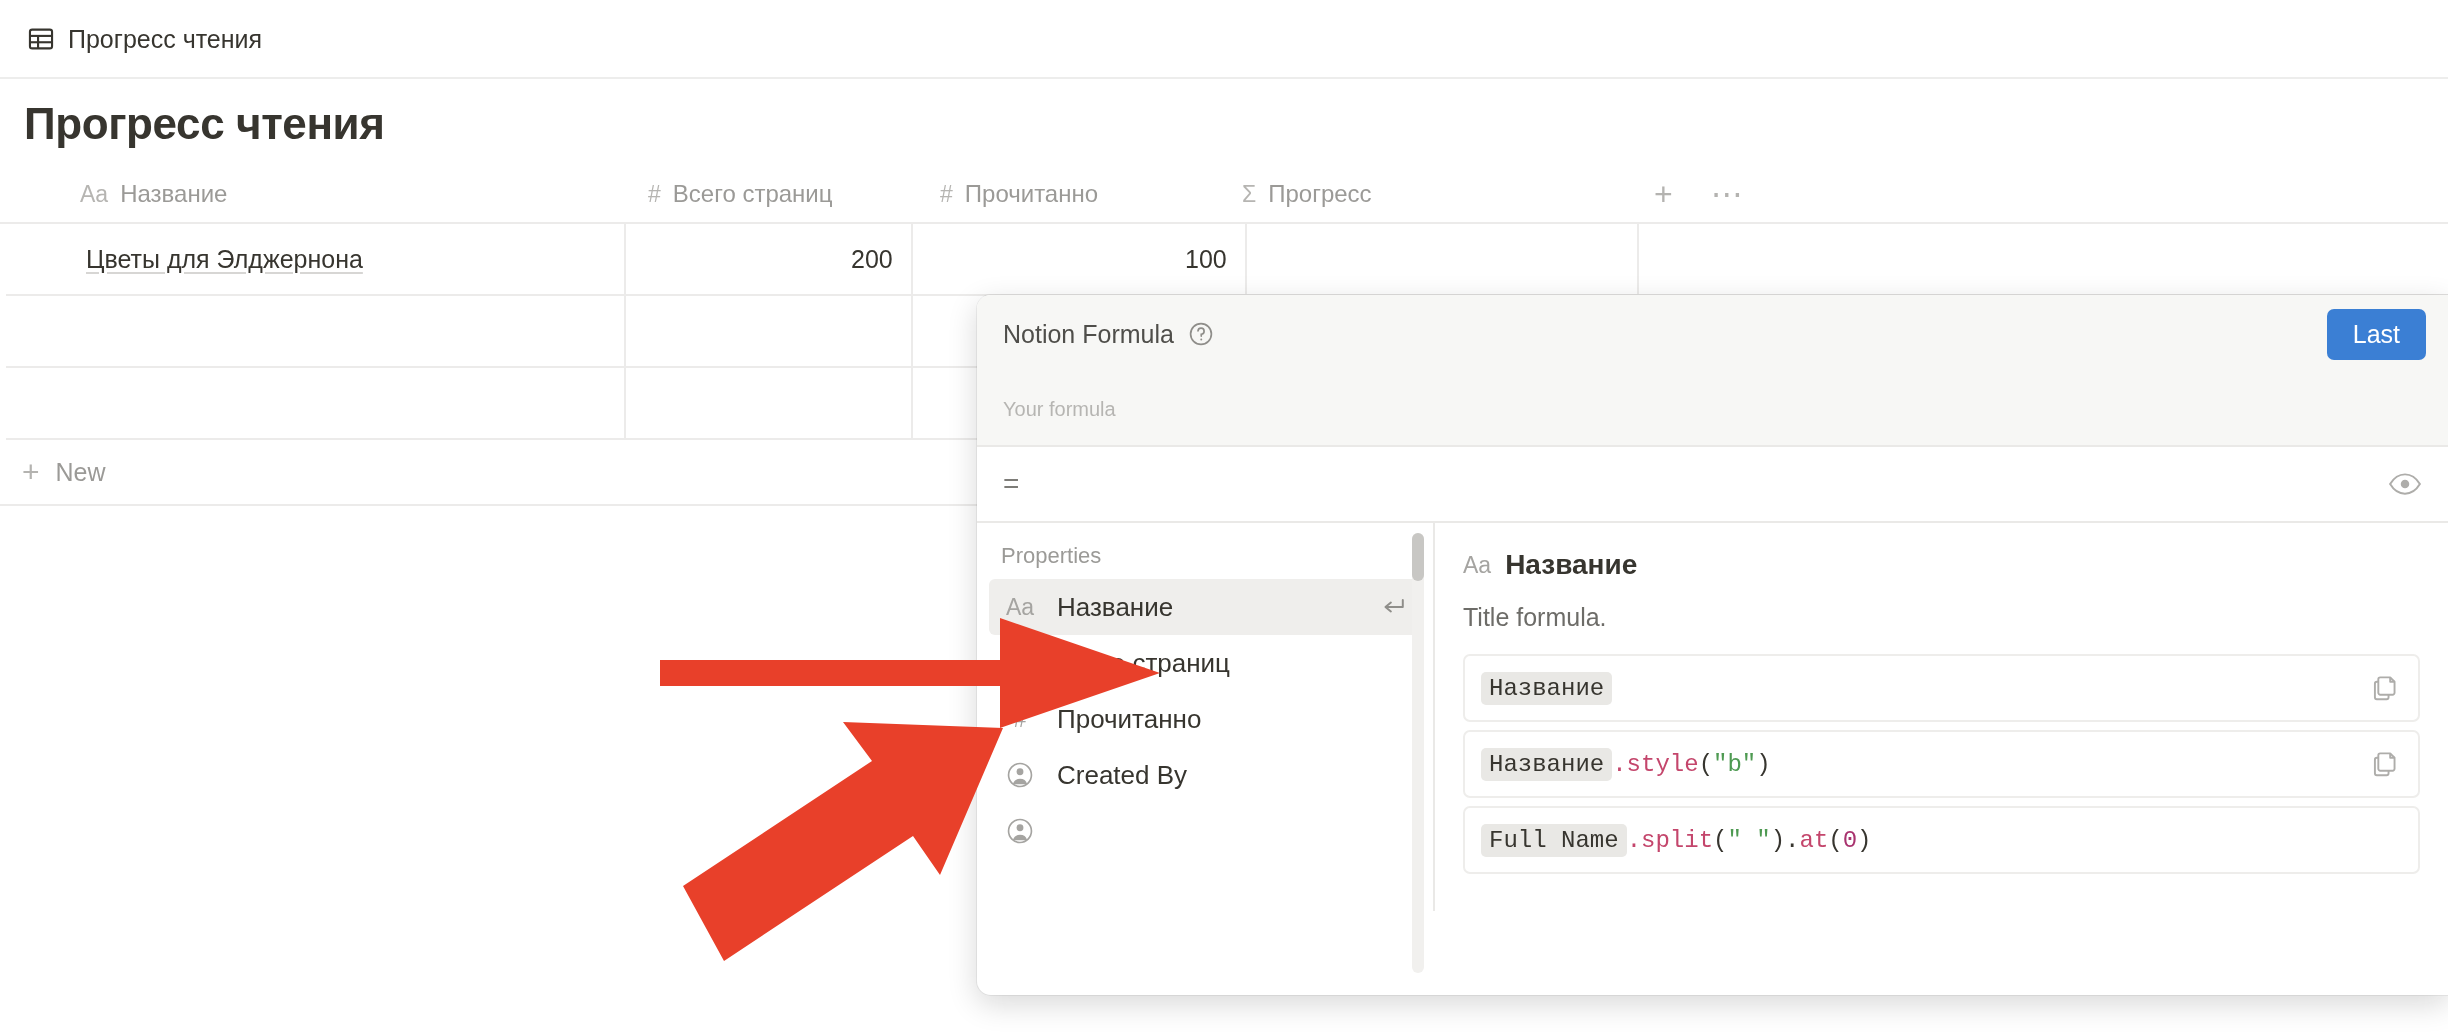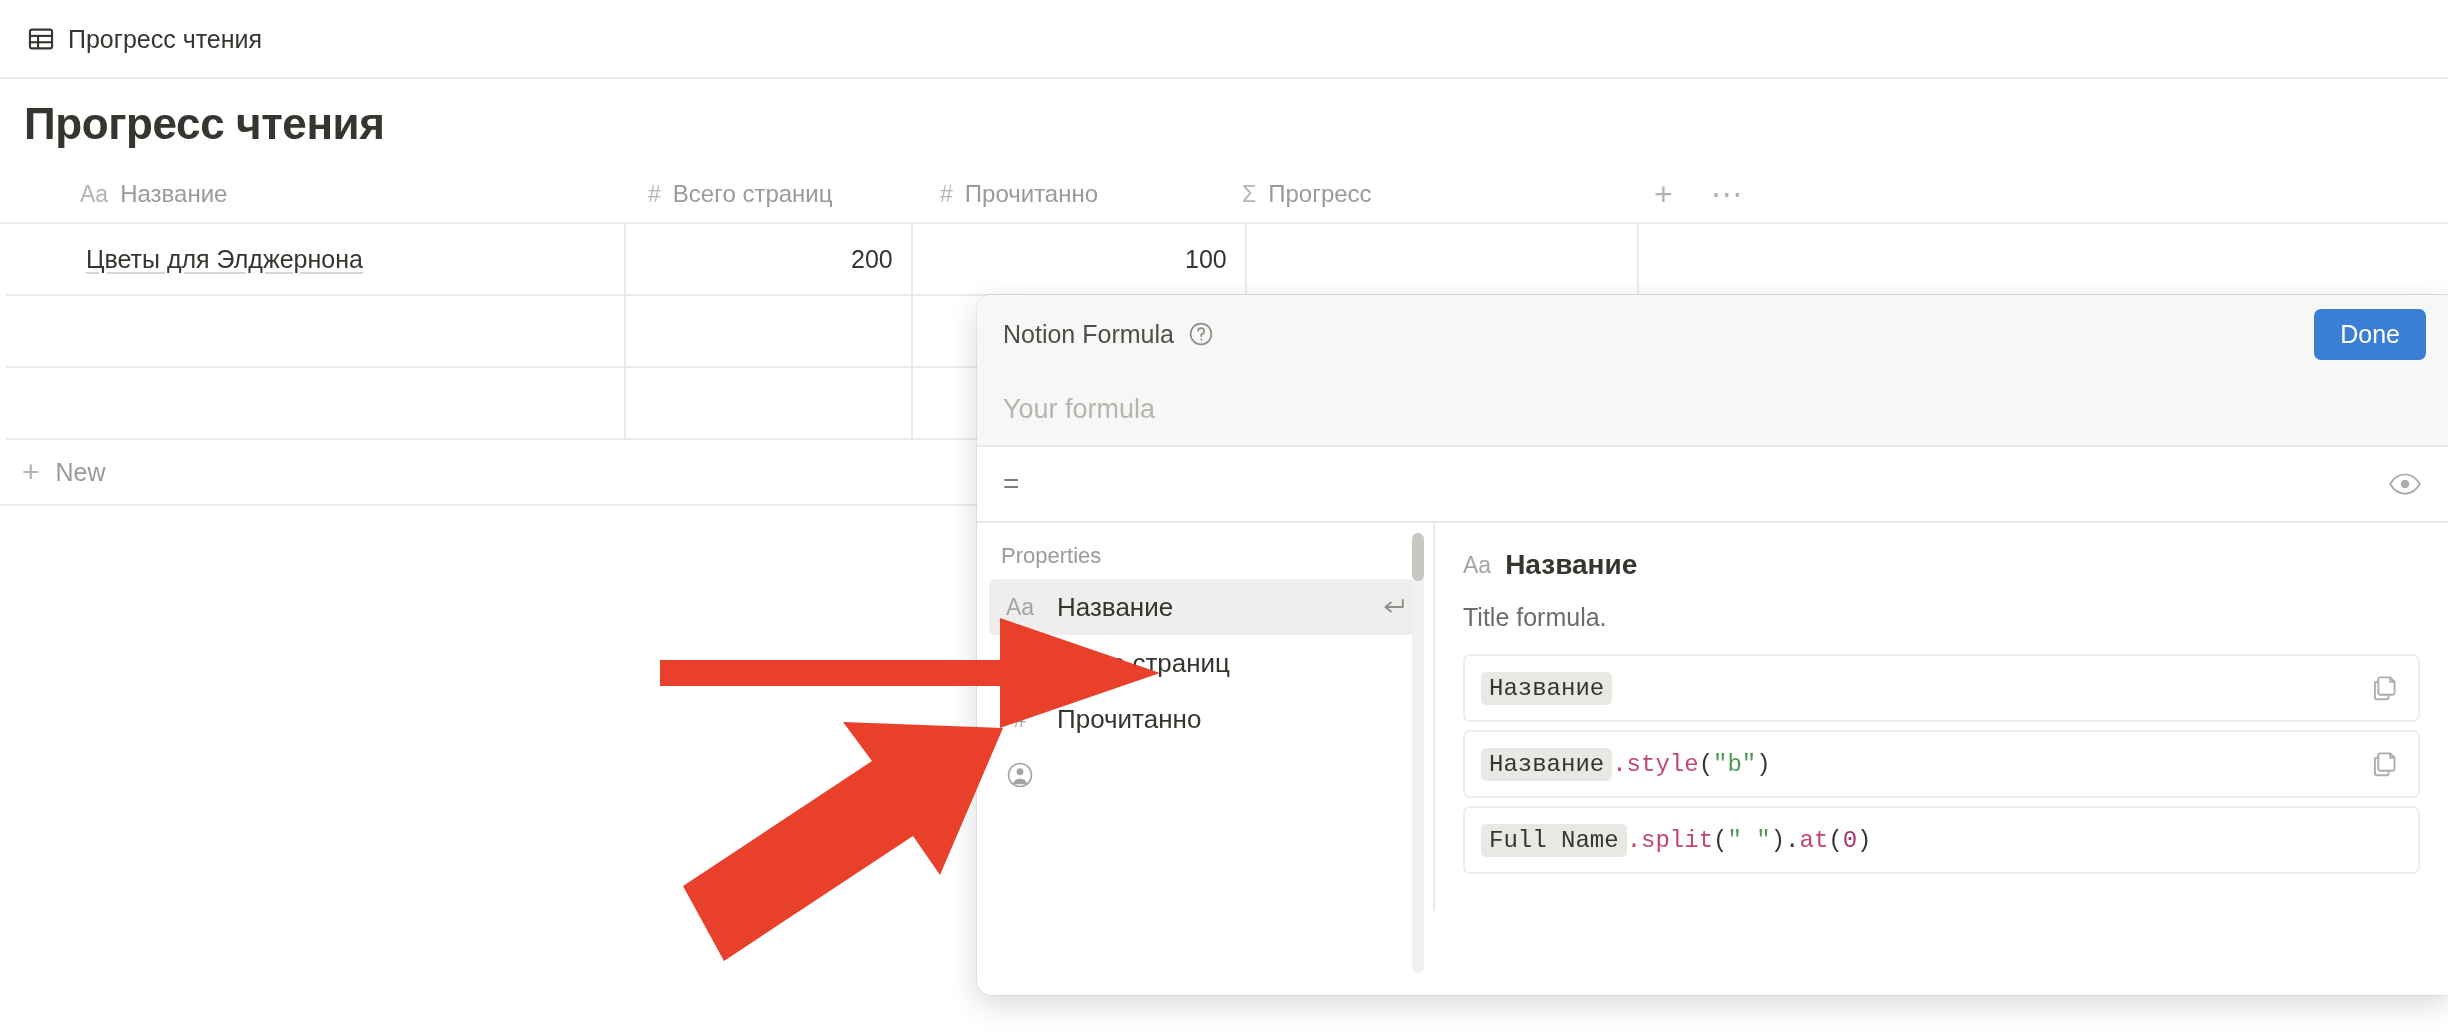--- a/index.html
+++ b/index.html
@@ -86,21 +86,21 @@
   .dlg-title { font-size:25px; color:#4f4e4a; }
   .q-icon { width:26px; height:26px; display:block; }
   .done-btn {
     background:#3b7fd4; color:#ffffff; font-size:25px;
     padding:11px 26px; border-radius:7px; border:none; cursor:pointer;
     font-family:"Liberation Sans", sans-serif;
   }
   .dlg-input {
     height:72px; background:#f7f7f5;
     display:flex; align-items:center; padding:0 26px;
-    font-size:27px; color:#b6b5b2;
+    font-size:20px; color:#b6b5b2;
   }
   .dlg-eq-row {
     height:78px; border-top:2px solid #eae9e7; border-bottom:2px solid #eae9e7;
     display:flex; align-items:center; justify-content:space-between;
     padding:0 26px 0 26px; background:#fff;
   }
   .eq-sign { font-size:28px; color:#7d7c78; }
   .eye-icon { width:34px; height:34px; display:block; }
 
   .dlg-body { display:flex; height:388px; }
@@ -242,21 +242,21 @@
       <div class="dlg-head-left">
         <span class="dlg-title">Notion Formula</span>
         <span>
           <svg class="q-icon" viewBox="0 0 20 20" fill="none" stroke="#8f8e8a" stroke-width="1.3">
             <circle cx="10" cy="10" r="8"></circle>
             <path d="M7.7 7.6a2.35 2.35 0 1 1 2.5 2.6v1.4" stroke-linecap="round"></path>
             <circle cx="10.2" cy="14.3" r="0.75" fill="#8f8e8a" stroke="none"></circle>
           </svg>
         </span>
       </div>
-      <button class="done-btn">Done</button>
+      <button class="done-btn">Last</button>
     </div>
 
     <div class="dlg-input">
       <span>Your formula</span>
     </div>
 
     <div class="dlg-eq-row">
       <span class="eq-sign">=</span>
       <span>
         <svg class="eye-icon" viewBox="0 0 24 16" fill="none" stroke="#aeadaa" stroke-width="1.4">
@@ -285,20 +285,30 @@
         <div class="prop-item">
           <span class="prop-ico">#</span>
           <span class="prop-name">Всего страниц</span>
         </div>
 
         <div class="prop-item">
           <span class="prop-ico">#</span>
           <span class="prop-name">Прочитанно</span>
         </div>
 
+        <div class="prop-item">
+          <span class="prop-ico">
+            <svg width="28" height="28" viewBox="0 0 22 22" fill="none" stroke="#a5a4a1" stroke-width="1.3">
+              <circle cx="11" cy="11" r="9"></circle>
+              <circle cx="11" cy="8.4" r="2.7" fill="#a5a4a1" stroke="none"></circle>
+              <path d="M5.4 18.2a5.8 5.8 0 0 1 11.2 0" fill="#a5a4a1" stroke="none"></path>
+            </svg>
+          </span>
+          <span class="prop-name">Created By</span>
+        </div>
 
 
         <div class="prop-item">
           <span class="prop-ico">
             <svg width="28" height="28" viewBox="0 0 22 22" fill="none" stroke="#a5a4a1" stroke-width="1.3">
               <circle cx="11" cy="11" r="9"></circle>
               <circle cx="11" cy="8.4" r="2.7" fill="#a5a4a1" stroke="none"></circle>
               <path d="M5.4 18.2a5.8 5.8 0 0 1 11.2 0" fill="#a5a4a1" stroke="none"></path>
             </svg>
           </span>

